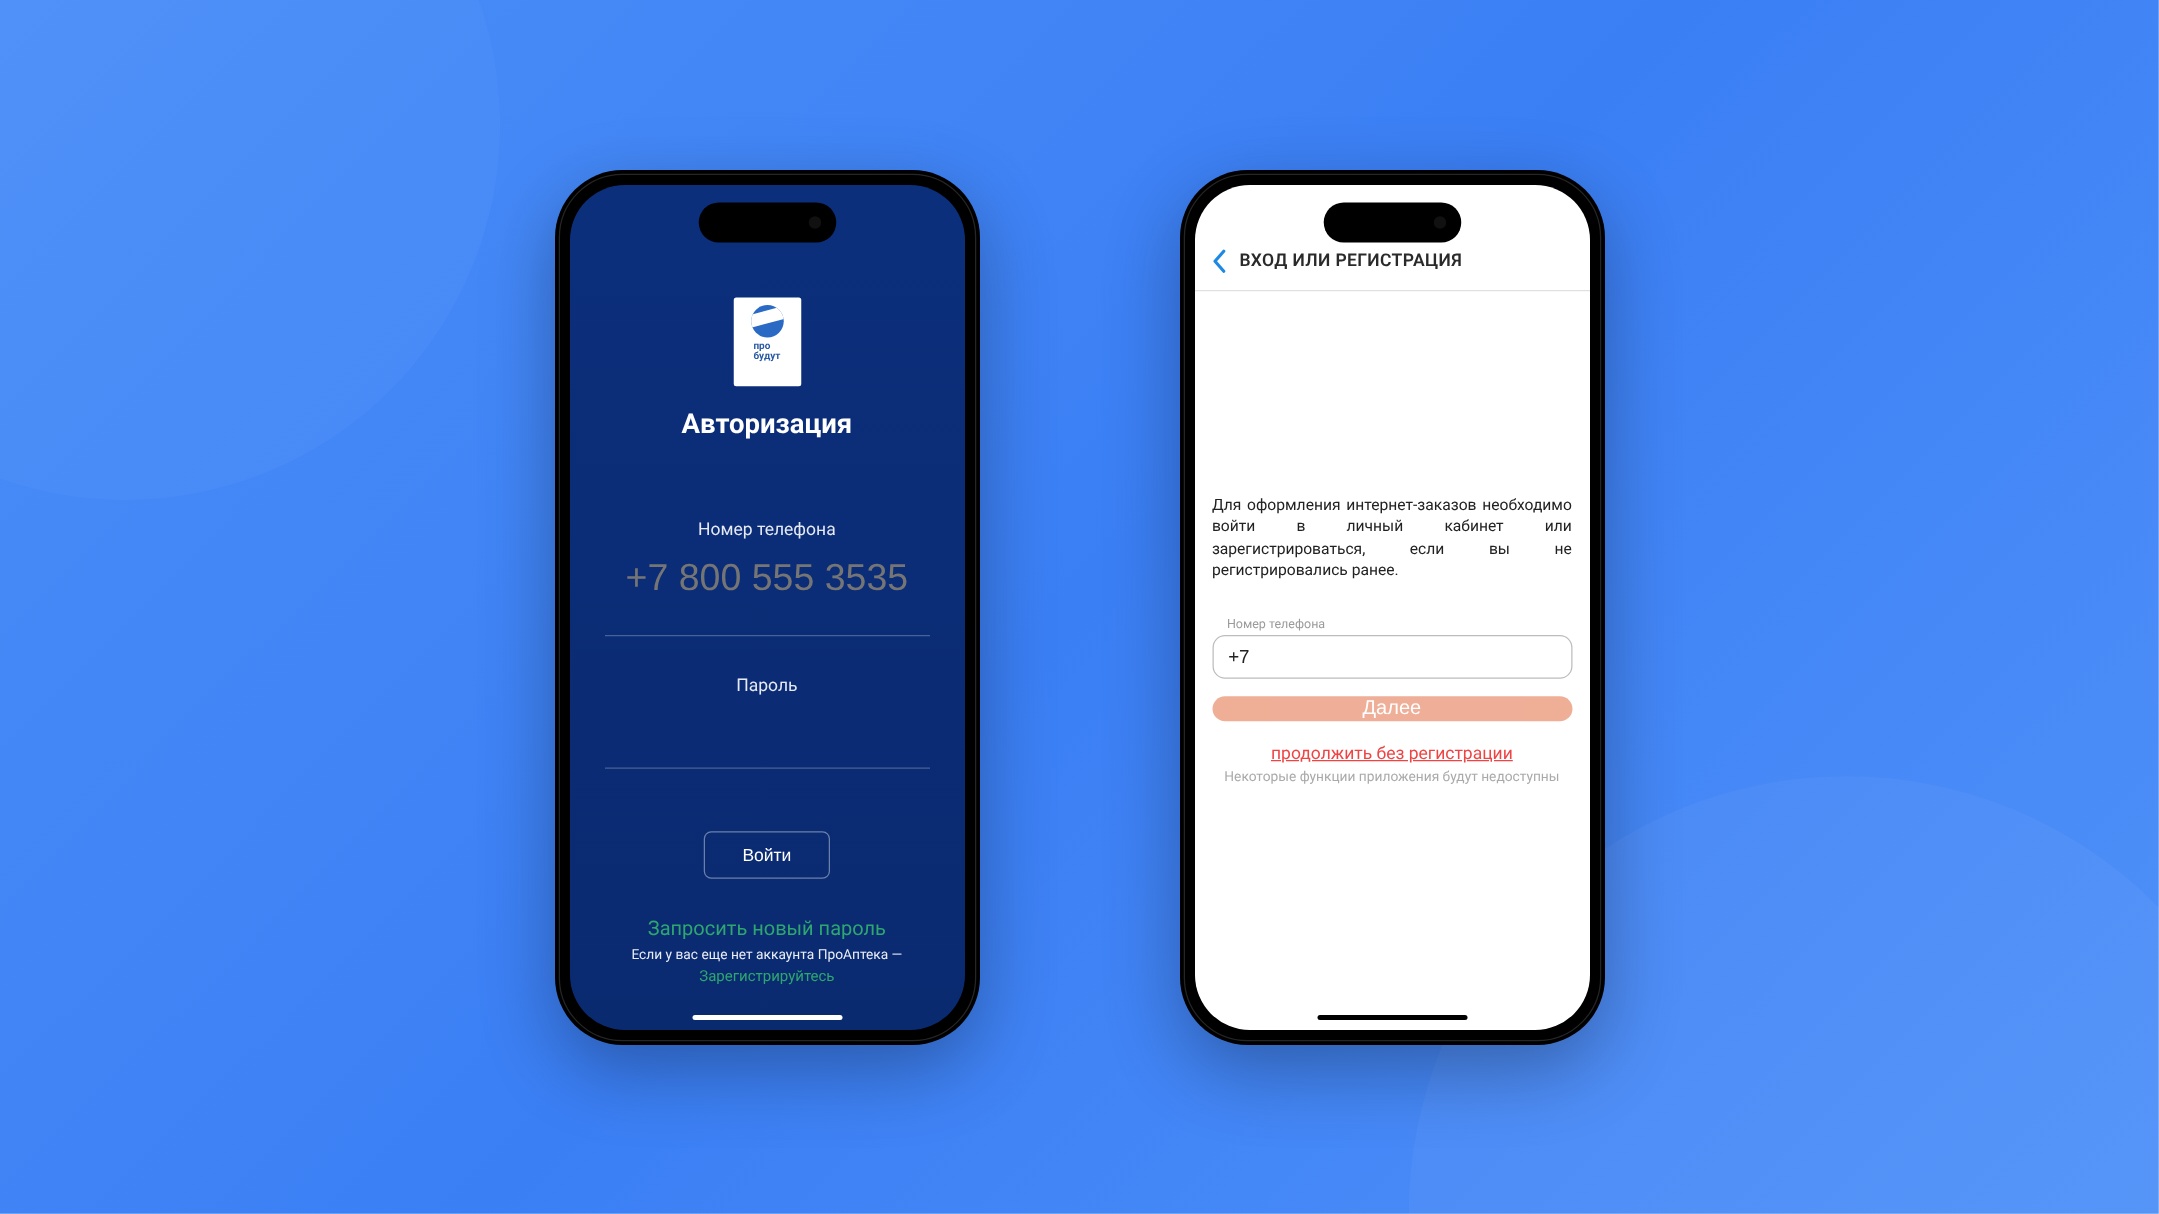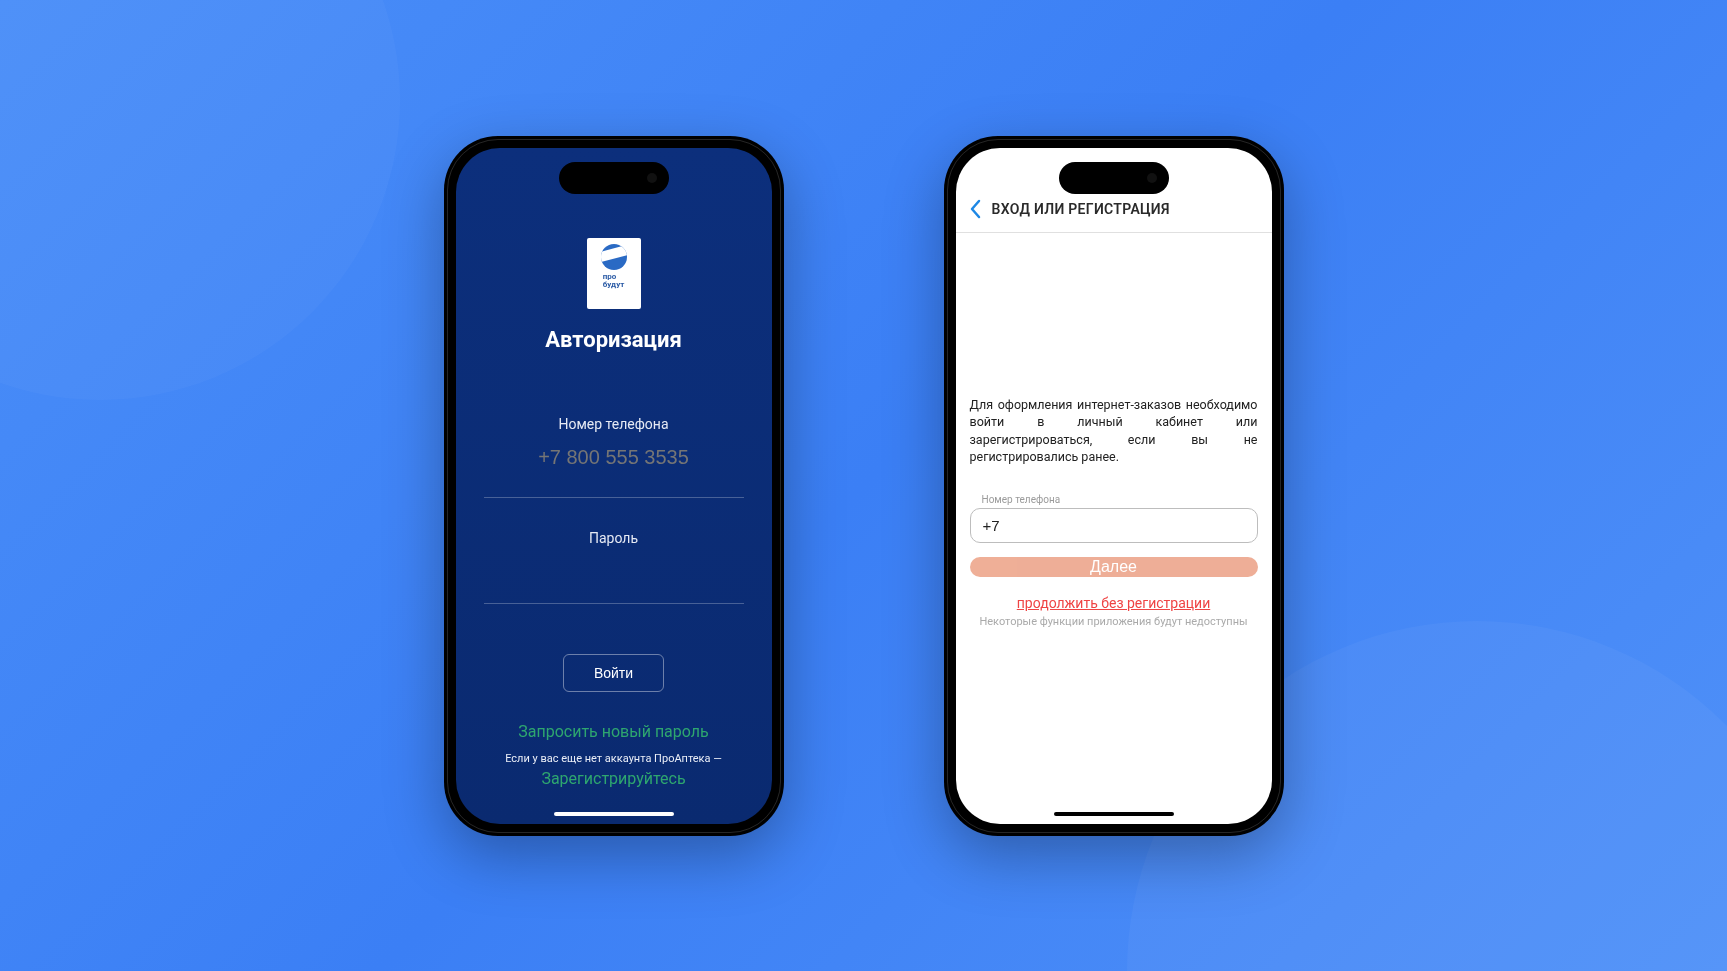--- a/index.html
+++ b/index.html
@@ -151,21 +151,21 @@
   .field-label {
     font-size: 14px;
     color: #e6eaf4;
     margin-bottom: 14px;
     margin-top: 8px;
   }
   .phone-input {
     background: transparent;
     border: none;
     color: rgba(255,255,255,0.4);
-    font-size: 20px;
+    font-size: 30px;
     font-weight: 500;
     text-align: center;
     width: 100%;
     outline: none;
     padding-bottom: 28px;
   }
   .underline {
     width: 100%;
     height: 1px;
     background: rgba(255,255,255,0.25);
@@ -197,21 +197,21 @@
     margin-top: 30px;
     cursor: pointer;
   }
   .spacer { flex: 1; }
   .footer-text {
     font-size: 11px;
     color: #eaeef7;
   }
   .reg-link {
     color: #2ea66f;
-    font-size: 16px;
+    font-size: 12px;
     margin-top: 4px;
     cursor: pointer;
   }
 
   
   .screen-white {
     background: #fff;
     color: #222;
     display: flex;
     flex-direction: column;

